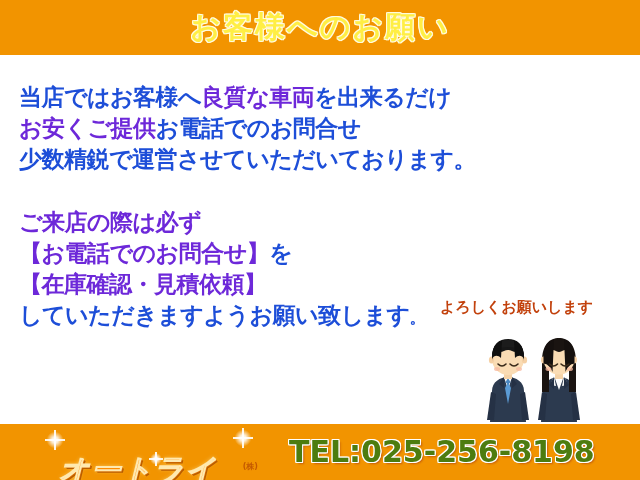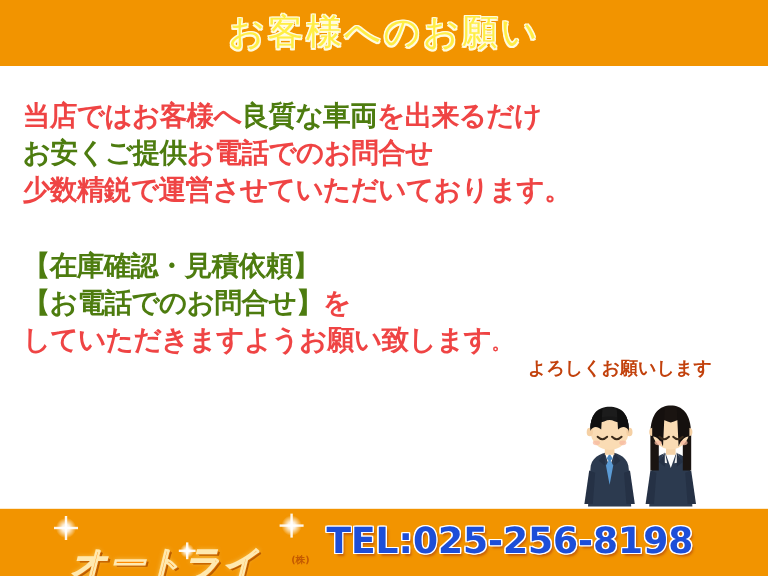--- a/index.html
+++ b/index.html
@@ -30,21 +30,21 @@
   .header-title {
     position: absolute;
     left: 0;
     top: 0;
     width: 640px;
     height: 55px;
     display: flex;
     align-items: center;
     justify-content: center;
     font-size: 30px;
-    font-weight: normal;
+    font-weight: bold;
     color: #ffee44;
     letter-spacing: 2px;
     text-shadow:
       1px 0 0 #fffbe0, -1px 0 0 #fffbe0,
       0 1px 0 #fffbe0, 0 -1px 0 #fffbe0,
       1px 1px 0 #fffbe0, -1px -1px 0 #fffbe0,
       1px -1px 0 #fffbe0, -1px 1px 0 #fffbe0;
     white-space: nowrap;
   }
 
@@ -64,22 +64,22 @@
   }
   .para-1 { top: 27px; }
   .para-2 { top: 152px; }
   .line {
     font-size: 23px;
     font-weight: bold;
     line-height: 31px;
     letter-spacing: -0.5px;
     white-space: nowrap;
   }
-  .c-red  { color: #ef4444; }
-  .c-gold { color: #4d7c0f; }
+  .c-red  { color: #1d4ed8; }
+  .c-gold { color: #6d28d9; }
   .small-period { font-size: 16px; }
 
   
   .illus {
     position: absolute;
     left: 432px;
     top: 243px;
     width: 200px;
     height: 126px;
   }
@@ -157,25 +157,25 @@
   .sparkle::before { left: 9px; top: 0;  width: 2px; height: 20px; }
   .sparkle::after  { left: 0;  top: 9px; width: 20px; height: 2px; }
   .sp-a { left: 0px;   top: 2px; }
   .sp-b { left: 188px; top: 0px; }
   .sp-c { left: 104px; top: 24px; width: 14px; height: 14px; }
   .sp-c::before { left: 6px; top: 0; width: 2px; height: 14px; }
   .sp-c::after  { left: 0; top: 6px; width: 14px; height: 2px; }
 
   .tel {
     position: absolute;
-    left: 272px;
+    left: 289px;
     top: 434px;
     font-size: 30px;
     font-weight: bold;
-    color: #1d4ed8;
+    color: #4d7c0f;
     letter-spacing: 0px;
     white-space: nowrap;
     text-shadow:
       1px 0 0 #ffffff, -1px 0 0 #ffffff,
       0 1px 0 #ffffff, 0 -1px 0 #ffffff,
       1px 1px 0 #ffffff, -1px -1px 0 #ffffff,
       1px -1px 0 #ffffff, -1px 1px 0 #ffffff,
       2px 2px 2px rgba(120,0,30,.35);
   }
 </style>
@@ -196,24 +196,27 @@
       <div class="line">
         <span class="c-gold">お安くご提供</span><span class="c-red">お電話でのお問合せ</span>
       </div>
       <div class="line">
         <span class="c-red">少数精鋭で運営させていただいております。</span>
       </div>
     </div>
 
     <div class="para para-2">
       <div class="line">
+        <span class="c-gold">ご来店の際は必ず</span>
+      </div>
+      <div class="line">
+        <span class="c-gold">【お電話でのお問合せ】</span><span class="c-red">を</span>
+      </div>
+      <div class="line">
         <span class="c-gold">【在庫確認・見積依頼】</span>
-      </div>
-      <div class="line">
-        <span class="c-gold">【お電話でのお問合せ】</span><span class="c-red">を</span>
       </div>
       <div class="line">
         <span class="c-red">していただきますようお願い致します</span><span class="c-red small-period">。</span>
       </div>
     </div>
 
     <div class="illus">
       <div class="illus-caption">よろしくお願いします</div>
       <div class="people">
         <svg viewBox="0 0 110 96" width="110" height="96" xmlns="http://www.w3.org/2000/svg">

